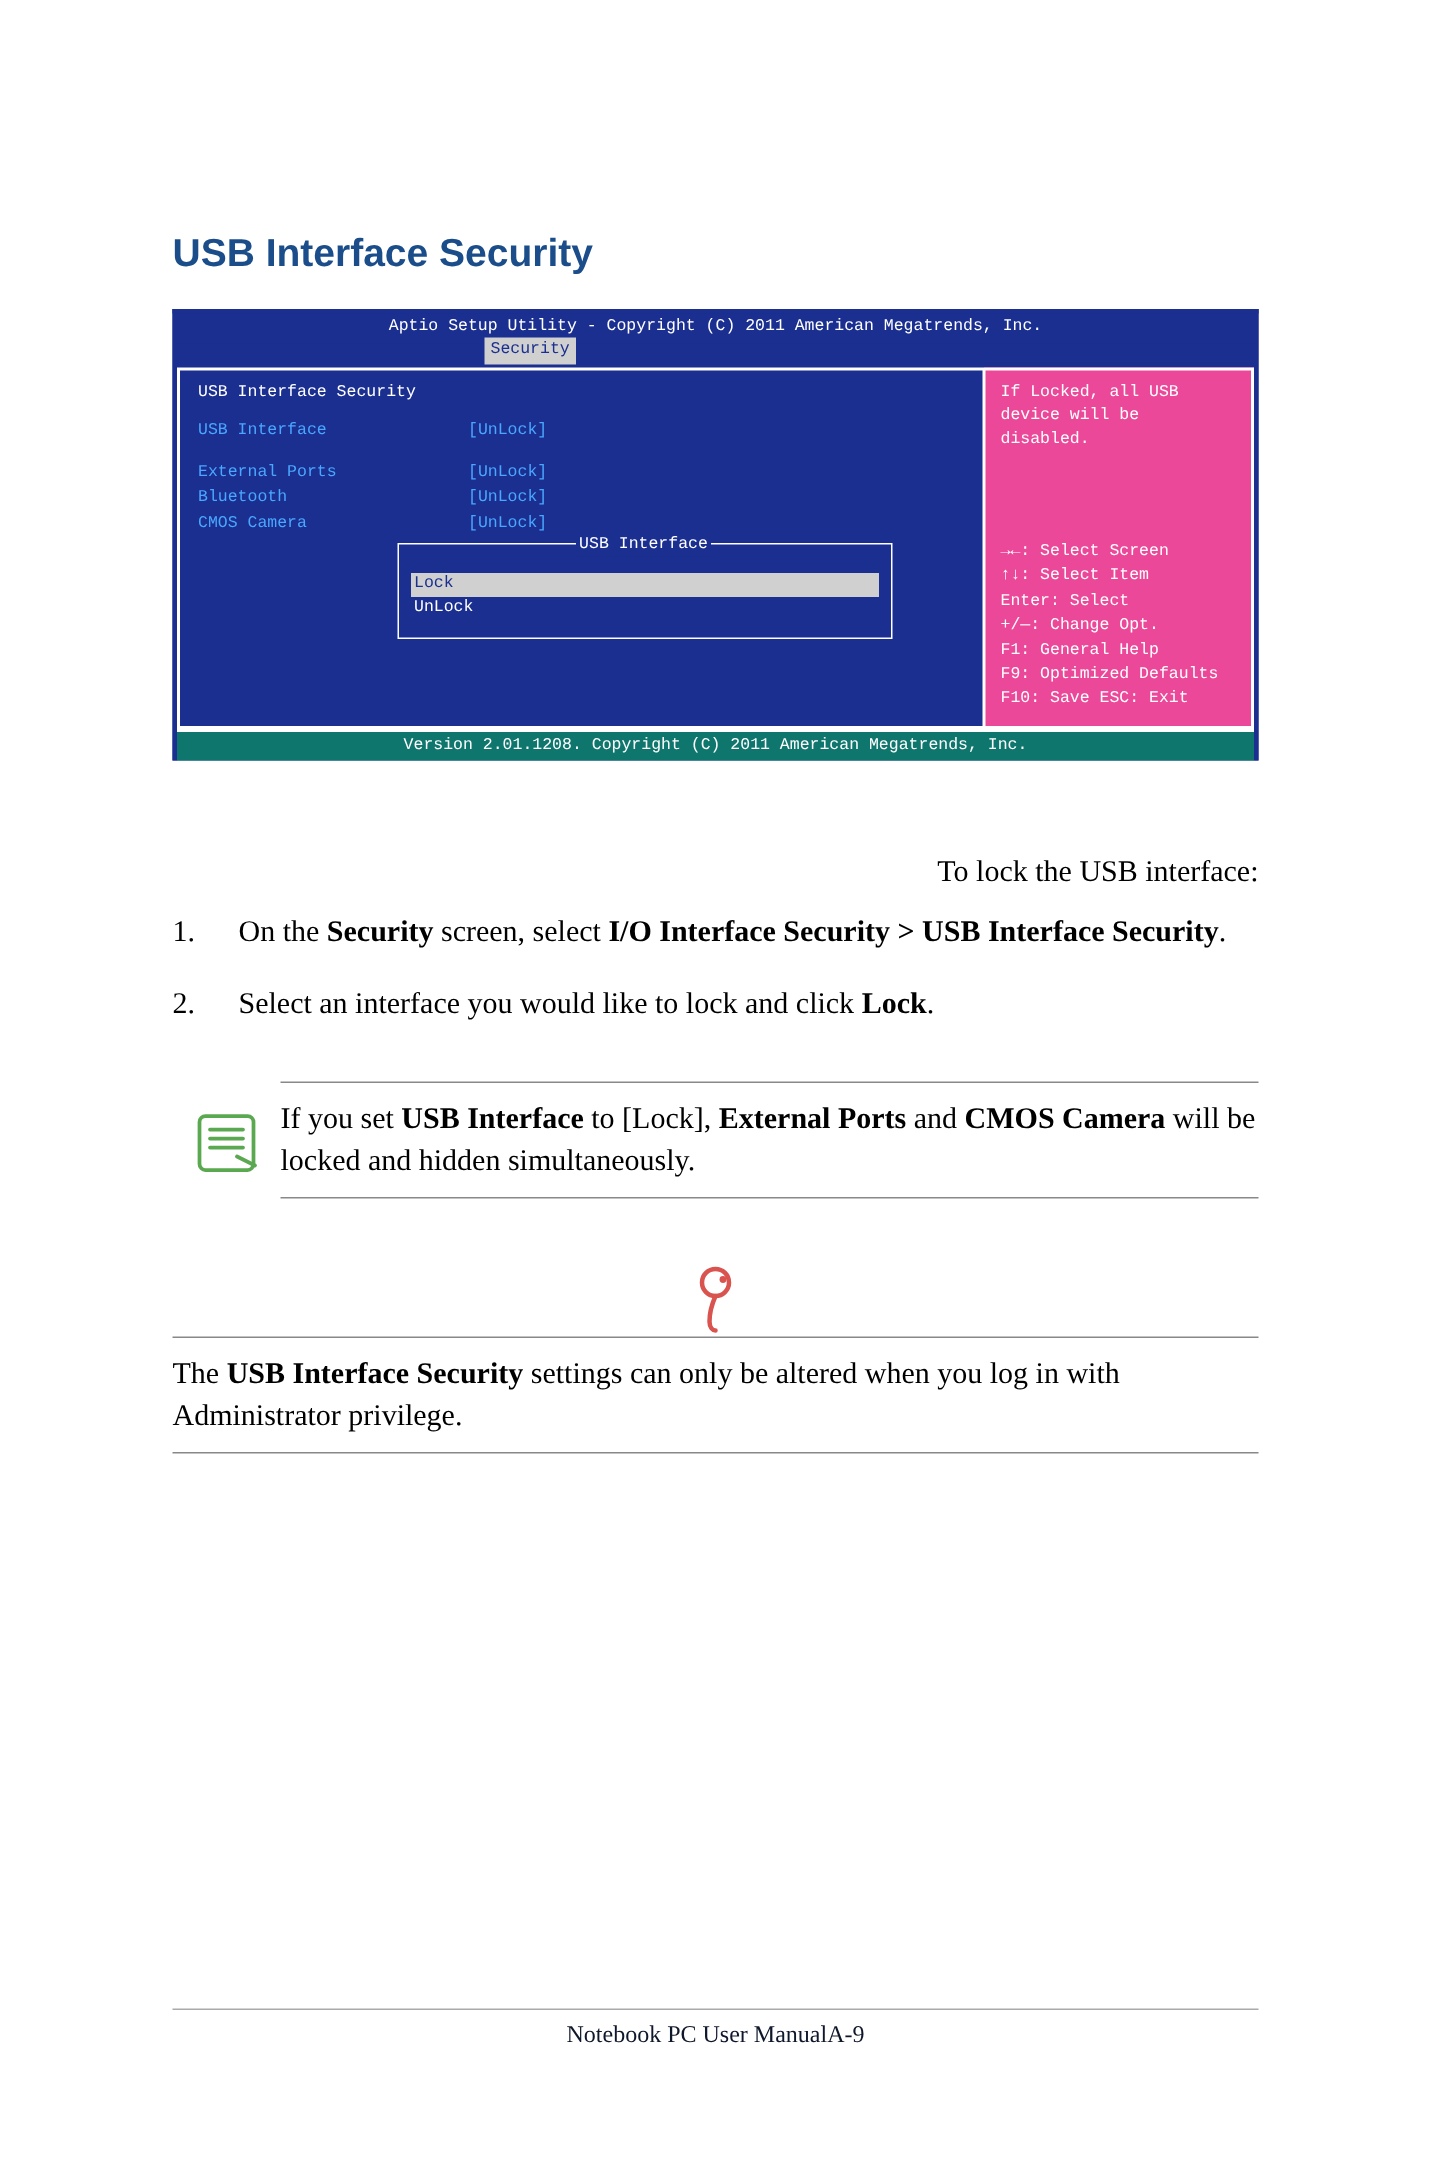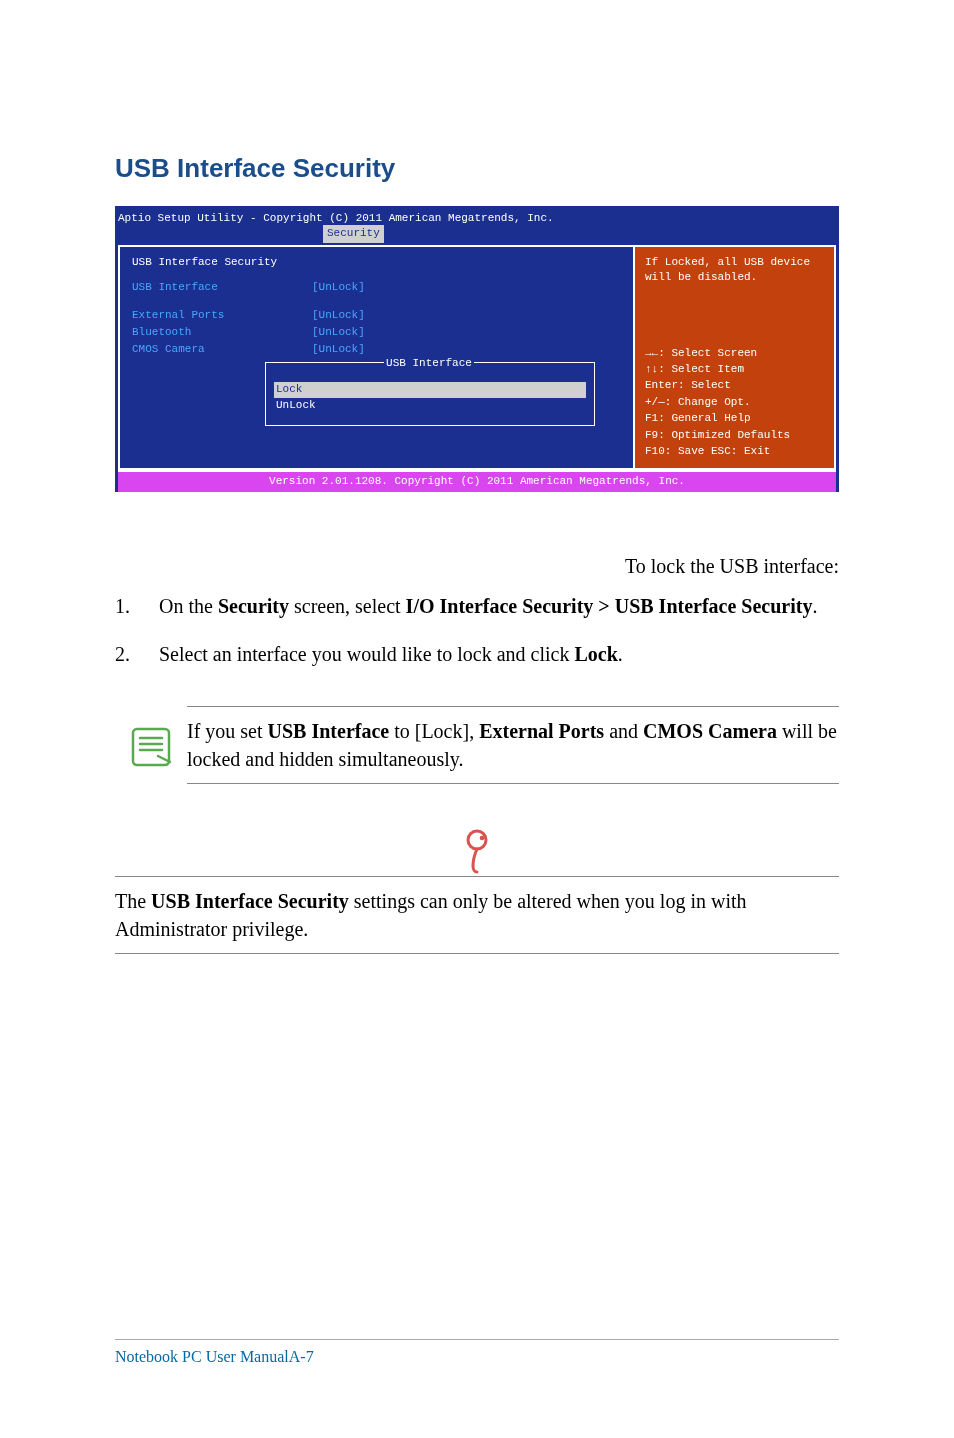--- a/index.html
+++ b/index.html
@@ -25,21 +25,21 @@
       border: 3px solid #1a2f8f;
       border-bottom: none;
       width: 724px;
       font-family: "Courier New", monospace;
       font-size: 11px;
       background: #1a2f8f;
     }
     .bios-titlebar {
       background: #1a2f8f;
       color: #fff;
-      text-align: left;
+      text-align: center;
       padding: 2px 0;
       position: relative;
     }
     .bios-tab {
       position: absolute;
       left: 205px;
       top: 16px;
       background: #d0d0d0;
       color: #1a2f8f;
       padding: 1px 4px;
@@ -51,22 +51,22 @@
     }
     .bios-left {
       flex: 1;
       background: #1a2f8f;
       border: 2px solid #fff;
       border-right: 1px solid #fff;
       padding: 8px 12px 18px;
       position: relative;
     }
     .bios-right {
-      width: 202px;
-      background: #c2410c;
+      width: 180px;
+      background: #ec4899;
       border: 2px solid #fff;
       border-left: 1px solid #fff;
       padding: 8px 10px;
       color: #fff;
     }
     .bios-row { display: flex; margin-bottom: 2px; }
     .bios-lbl { width: 180px; color: #4aa6ff; }
     .bios-val { color: #4aa6ff; }
     .bios-heading { color: #fff; margin-bottom: 10px; }
     .bios-dialog {
@@ -92,21 +92,21 @@
       color: #fff;
       padding: 0 2px;
     }
     .bios-dialog-opt.sel {
       background: #d0d0d0;
       color: #1a2f8f;
     }
     .bios-help-top { color: #fff; margin-bottom: 60px; }
     .bios-help-keys div { color: #fff; margin-bottom: 1px; }
     .bios-footer {
-      background: #d946ef;
+      background: #0f766e;
       color: #fff;
       text-align: center;
       padding: 2px 0;
       border-top: 2px solid #fff;
     }
     .intro { margin: 60px 0 12px 0; text-align: right; }
     ol { list-style: none; }
     ol li {
       display: flex;
       margin-bottom: 20px;
@@ -133,23 +133,23 @@
       padding: 10px 0;
     }
     .footer-line {
       position: absolute;
       bottom: 70px;
       left: 115px;
       right: 115px;
       border-top: 1px solid #aaa;
       padding-top: 6px;
       display: flex;
-      justify-content: flex-start;
+      justify-content: center;
       font-size: 16px;
-      color: #0369a1;
+      color: #0f172a;
     }
   </style>
 </head>
 <body>
 
 <h2>USB Interface Security</h2>
 
 <div class="bios">
   <div class="bios-titlebar">
     <span>Aptio Setup Utility - Copyright (C) 2011 American Megatrends, Inc.</span>
@@ -238,14 +238,14 @@
       <path d="M18 21 C18 21 14 30 14 38 C14 42 16 44 18 44" fill="none" stroke="#d9534f" stroke-width="3" stroke-linecap="round"></path>
     </svg>
   </div>
   <div class="note-content">
     <span>The </span><b>USB Interface Security</b><span> settings can only be altered when you log in with Administrator privilege.</span>
   </div>
 </div>
 
 <div class="footer-line">
   <span>Notebook PC User Manual</span>
-  <span>A-7</span>
+  <span>A-9</span>
 </div>
 
 </body></html>

